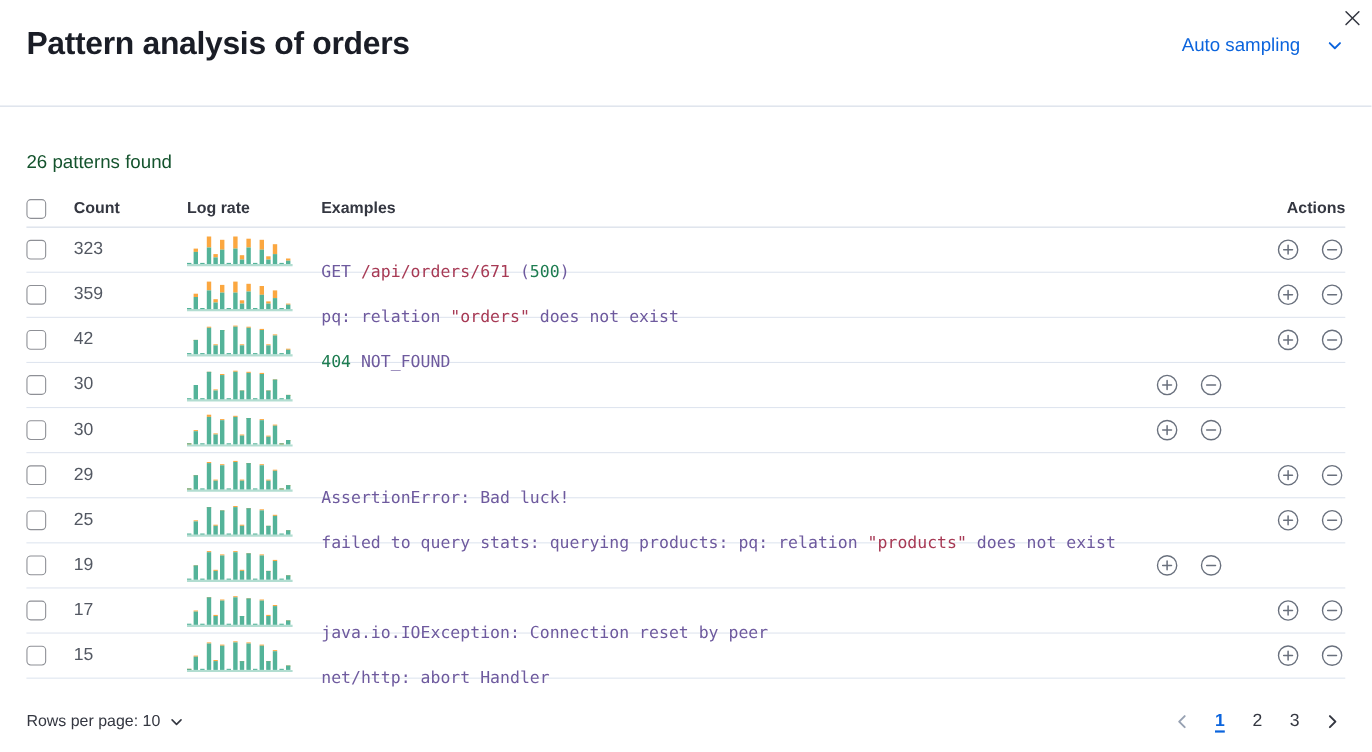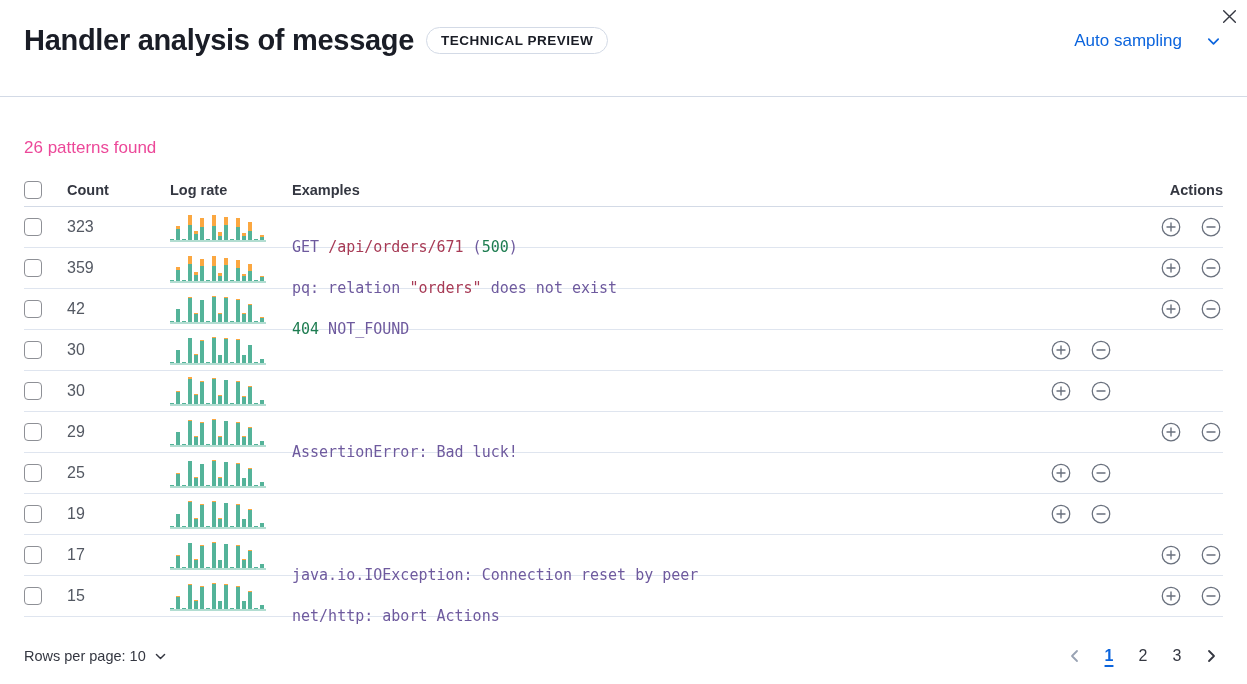--- a/index.html
+++ b/index.html
@@ -56,21 +56,21 @@
     color: var(--blue, #0b64dd);
     font-size: 17px;
     cursor: pointer;
   }
 
   
   .content { padding: 0 24px; }
   .summary {
     margin-top: 41px;
     font-size: 17px;
-    color: #ec4899;
+    color: #14532d;
   }
 
   
   .table { margin-top: 16px; width: 100%; }
   .tr {
     display: grid;
     grid-template-columns: 43px 103px 122px 1fr 110px;
     align-items: center;
     height: 41px;
     border-bottom: 1px solid #dfe5ef;
@@ -142,22 +142,21 @@
     text-underline-offset: 4px;
     text-decoration-thickness: 2px;
   }
   .chev-btn { background: none; border: none; cursor: pointer; width: 24px; height: 24px; display:flex; align-items:center; justify-content:center; }
 </style>
 </head>
 <body>
 
 <div class="flyout-header">
   <div class="title-row">
-    <h1 class="page-title">Handler analysis of message</h1>
-    <span class="badge">TECHNICAL PREVIEW</span>
+    <h1 class="page-title">Pattern analysis of orders</h1>
   </div>
   <button class="close-btn">
     <svg width="17" height="17" viewBox="0 0 16 16">
       <path d="M2.5 2.5 L13.5 13.5 M13.5 2.5 L2.5 13.5" stroke="#343741" stroke-width="1.3" fill="none" stroke-linecap="round"></path>
     </svg>
   </button>
   <div class="sampling">
     <span>Auto sampling</span>
     <svg width="15" height="15" viewBox="0 0 16 16">
       <path d="M3 5.5 L8 10.5 L13 5.5" stroke="#0b64dd" stroke-width="1.8" fill="none" stroke-linecap="round" stroke-linejoin="round"></path>
@@ -783,20 +782,21 @@
               <div class="bar">
                 <div class="o" style="height: 0px;"></div>
                 <div class="t" style="height: 0.84px;"></div>
               </div>
               <div class="bar">
                 <div class="o" style="height: 0.56px;"></div>
                 <div class="t" style="height: 3.92px;"></div>
               </div>
             </div>
     </div>
+    <div class="td td-example"><span class="syn-kw">failed to query stats: querying products: pq: relation </span><span class="syn-str">"products"</span><span class="syn-kw"> does not exist</span></div>
     <div class="td td-actions">
       <button class="icon-btn">
         <svg width="20" height="20" viewBox="0 0 16 16">
           <circle cx="8" cy="8" r="7" fill="none" stroke="#69707d" stroke-width="1"></circle>
           <path d="M8 4.8 V11.2 M4.8 8 H11.2" stroke="#69707d" stroke-width="1.1" fill="none" stroke-linecap="round"></path>
         </svg>
       </button>
       <button class="icon-btn">
         <svg width="20" height="20" viewBox="0 0 16 16">
           <circle cx="8" cy="8" r="7" fill="none" stroke="#69707d" stroke-width="1"></circle>
@@ -1051,21 +1051,21 @@
               <div class="bar">
                 <div class="o" style="height: 0px;"></div>
                 <div class="t" style="height: 0.84px;"></div>
               </div>
               <div class="bar">
                 <div class="o" style="height: 0.56px;"></div>
                 <div class="t" style="height: 3.92px;"></div>
               </div>
             </div>
     </div>
-    <div class="td td-example"><span class="syn-kw">net/http: abort Actions</span></div>
+    <div class="td td-example"><span class="syn-kw">net/http: abort Handler</span></div>
     <div class="td td-actions">
       <button class="icon-btn">
         <svg width="20" height="20" viewBox="0 0 16 16">
           <circle cx="8" cy="8" r="7" fill="none" stroke="#69707d" stroke-width="1"></circle>
           <path d="M8 4.8 V11.2 M4.8 8 H11.2" stroke="#69707d" stroke-width="1.1" fill="none" stroke-linecap="round"></path>
         </svg>
       </button>
       <button class="icon-btn">
         <svg width="20" height="20" viewBox="0 0 16 16">
           <circle cx="8" cy="8" r="7" fill="none" stroke="#69707d" stroke-width="1"></circle>

